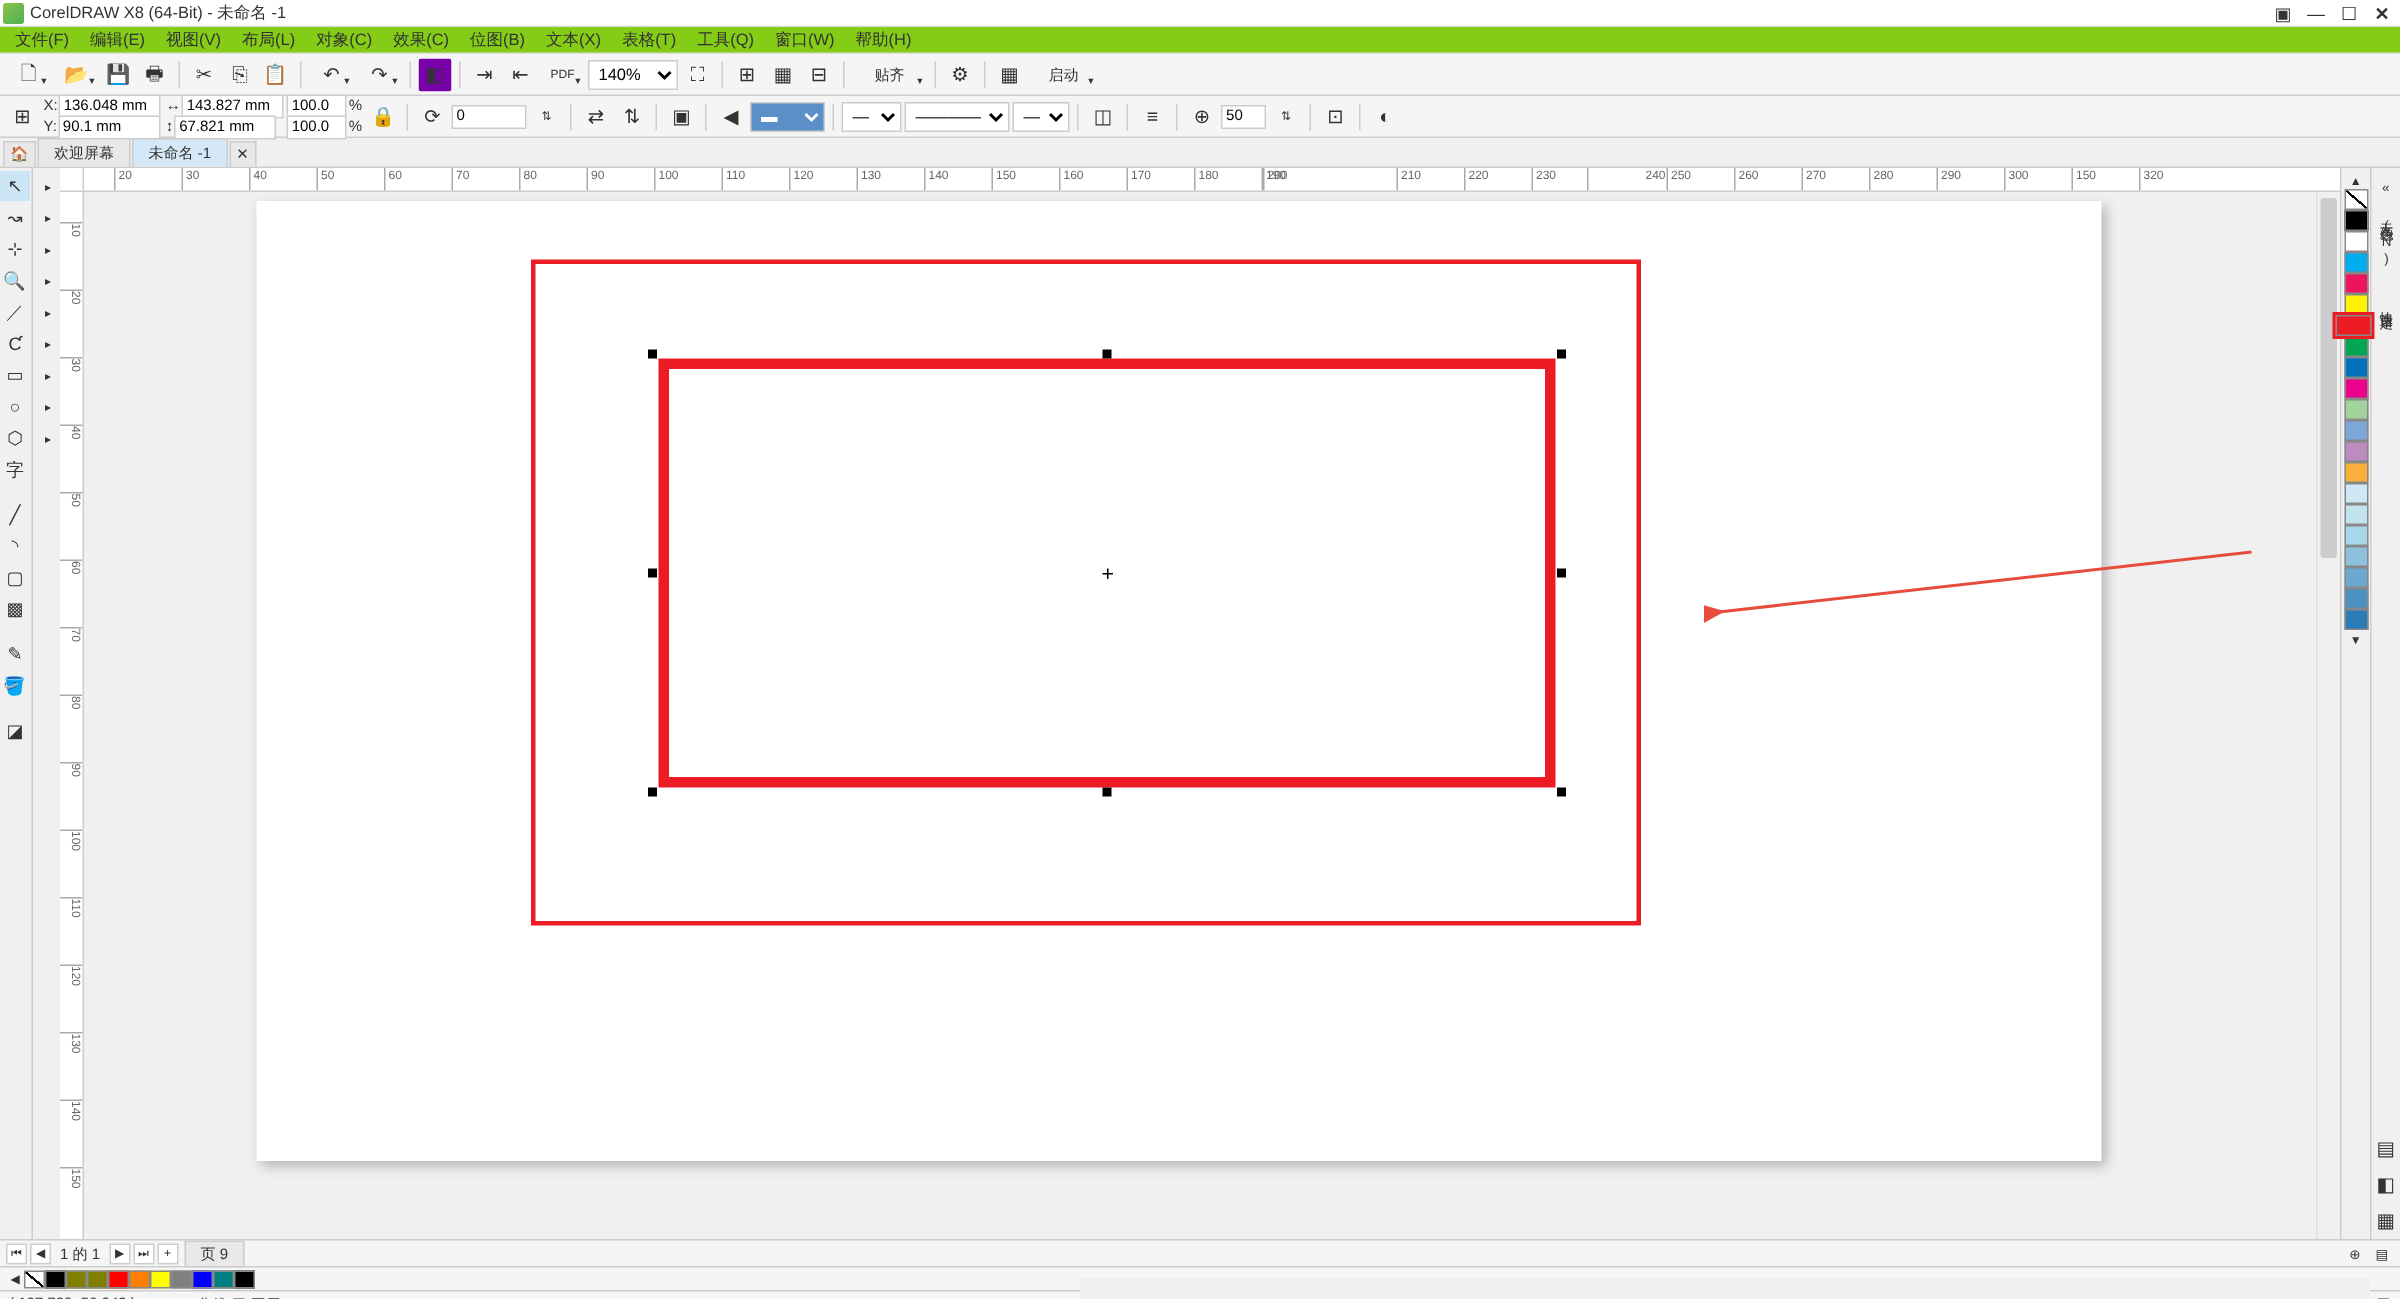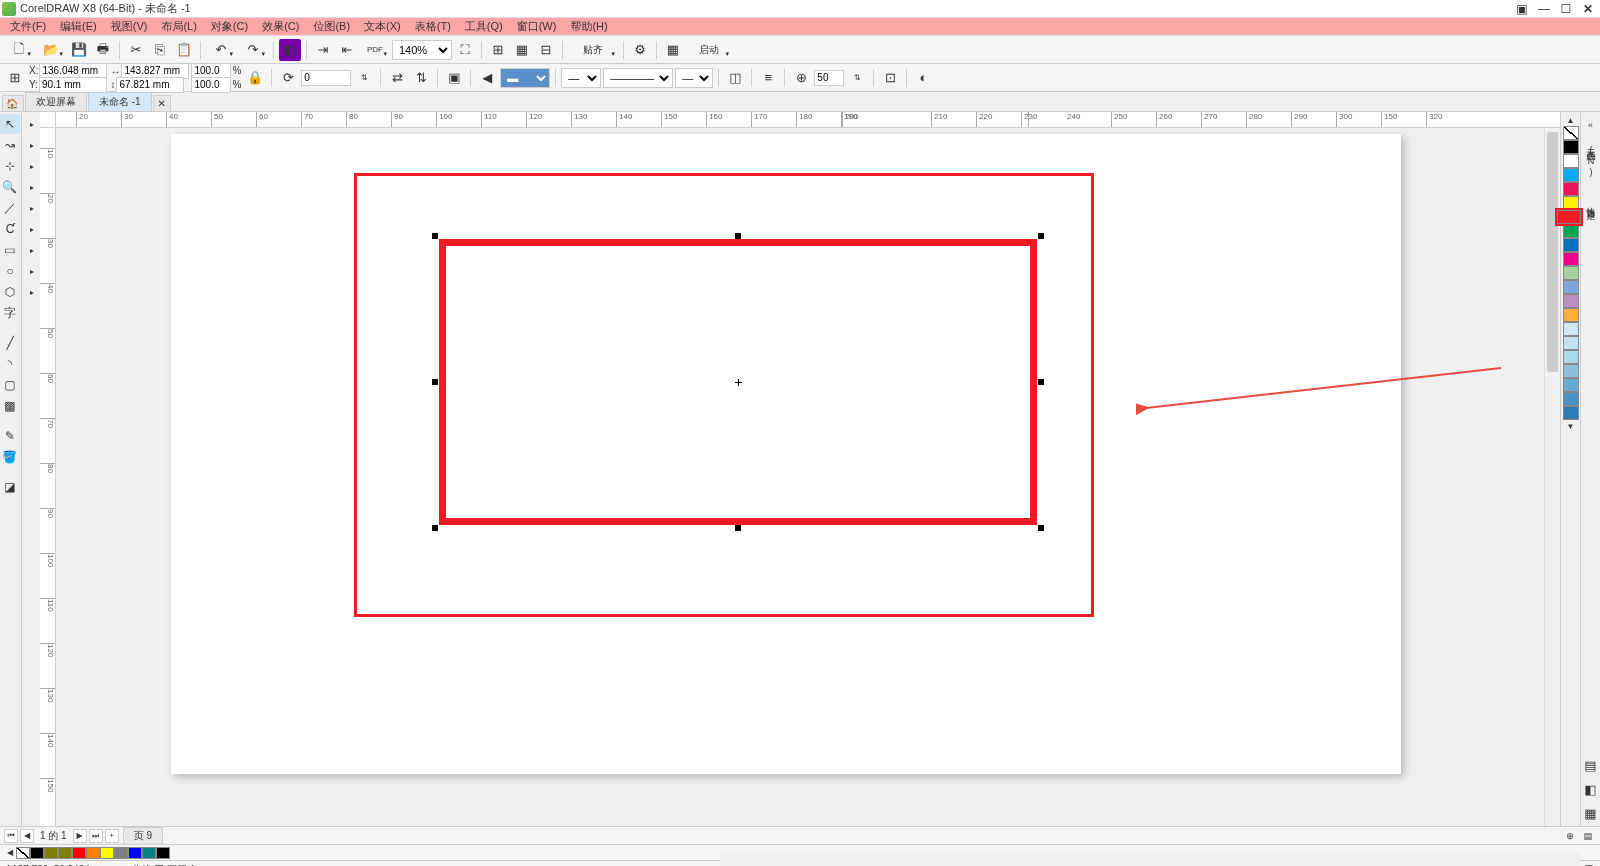--- a/index.html
+++ b/index.html
@@ -1,21 +1,21 @@
 <!DOCTYPE html>
 <html><head>
 <meta charset="utf-8">
 <style>
 html,body{margin:0;padding:0;height:100%;font-family:"Segoe UI",Arial,sans-serif;font-size:11px;color:#333;overflow:hidden;background:#f0f0f0}
 *{box-sizing:border-box}
 .titlebar{height:18px;background:#fff;display:flex;align-items:center;padding:0 2px;border-bottom:1px solid #ddd;font-size:11px}
 .titlebar .logo{width:14px;height:14px;background:linear-gradient(135deg,#8bc34a,#4caf50);border-radius:2px;margin-right:4px}
 .titlebar .winbtns{margin-left:auto;display:flex;gap:2px}
 .titlebar .winbtns span{width:20px;height:14px;display:flex;align-items:center;justify-content:center;font-size:12px;cursor:pointer}
-.menubar{height:18px;background:#fca5a5;display:flex;align-items:center;padding:0 4px;gap:2px;border-bottom:1px solid #ddd}
+.menubar{height:18px;background:#84cc16;display:flex;align-items:center;padding:0 4px;gap:2px;border-bottom:1px solid #ddd}
 .menubar span{padding:1px 6px;cursor:pointer}
 .toolbar1,.toolbar2{background:#f5f5f5;border-bottom:1px solid #ccc;display:flex;align-items:center;padding:2px 4px;gap:2px;height:28px}
 .tbtn{width:22px;height:22px;display:flex;align-items:center;justify-content:center;border:1px solid transparent;cursor:pointer;border-radius:2px;font-size:13px}
 .tbtn.drop{width:30px;position:relative}
 .tbtn.drop::after{content:"▾";font-size:7px;position:absolute;right:2px;bottom:2px}
 .sep{width:1px;height:18px;background:#ccc;margin:0 3px}
 .zoom-sel{width:60px;height:20px;border:1px solid #ccc;background:#fff;font-size:11px;padding:0 2px}
 .prop-input{width:68px;height:16px;border:1px solid #ccc;background:#fff;font-size:10px;padding:0 2px}
 .prop-label{font-size:10px;margin:0 1px}
 .toolbar2 .xy{display:flex;flex-direction:column;gap:0}
@@ -263,21 +263,21 @@
         <div class="tick" style="left: 560px;">140</div>
         <div class="tick" style="left: 605px;">150</div>
         <div class="tick" style="left: 650px;">160</div>
         <div class="tick" style="left: 695px; text-align: center;">170</div>
         <div class="tick" style="left: 740px;">180</div>
         <div class="tick" style="left: 785px;">190</div>
         <div class="tick" style="left: 786px;">200</div>
         <div class="tick" style="left: 875px;">210</div>
         <div class="tick" style="left: 920px;">220</div>
         <div class="tick" style="left: 965px;">230</div>
-        <div class="tick" style="left: 972px; padding-left: 38px;">240</div>
+        <div class="tick" style="left: 1002px; padding-left: 38px;">240</div>
         <div class="tick" style="left: 1055px;">250</div>
         <div class="tick" style="left: 1100px;">260</div>
         <div class="tick" style="left: 1145px;">270</div>
         <div class="tick" style="left: 1190px;">280</div>
         <div class="tick" style="left: 1235px;">290</div>
         <div class="tick" style="left: 1280px;">300</div>
         <div class="tick" style="left: 1325px;">150</div>
         <div class="tick" style="left: 1370px;">320</div>
       </div>
     <div class="ruler-v" id="rulerV">

